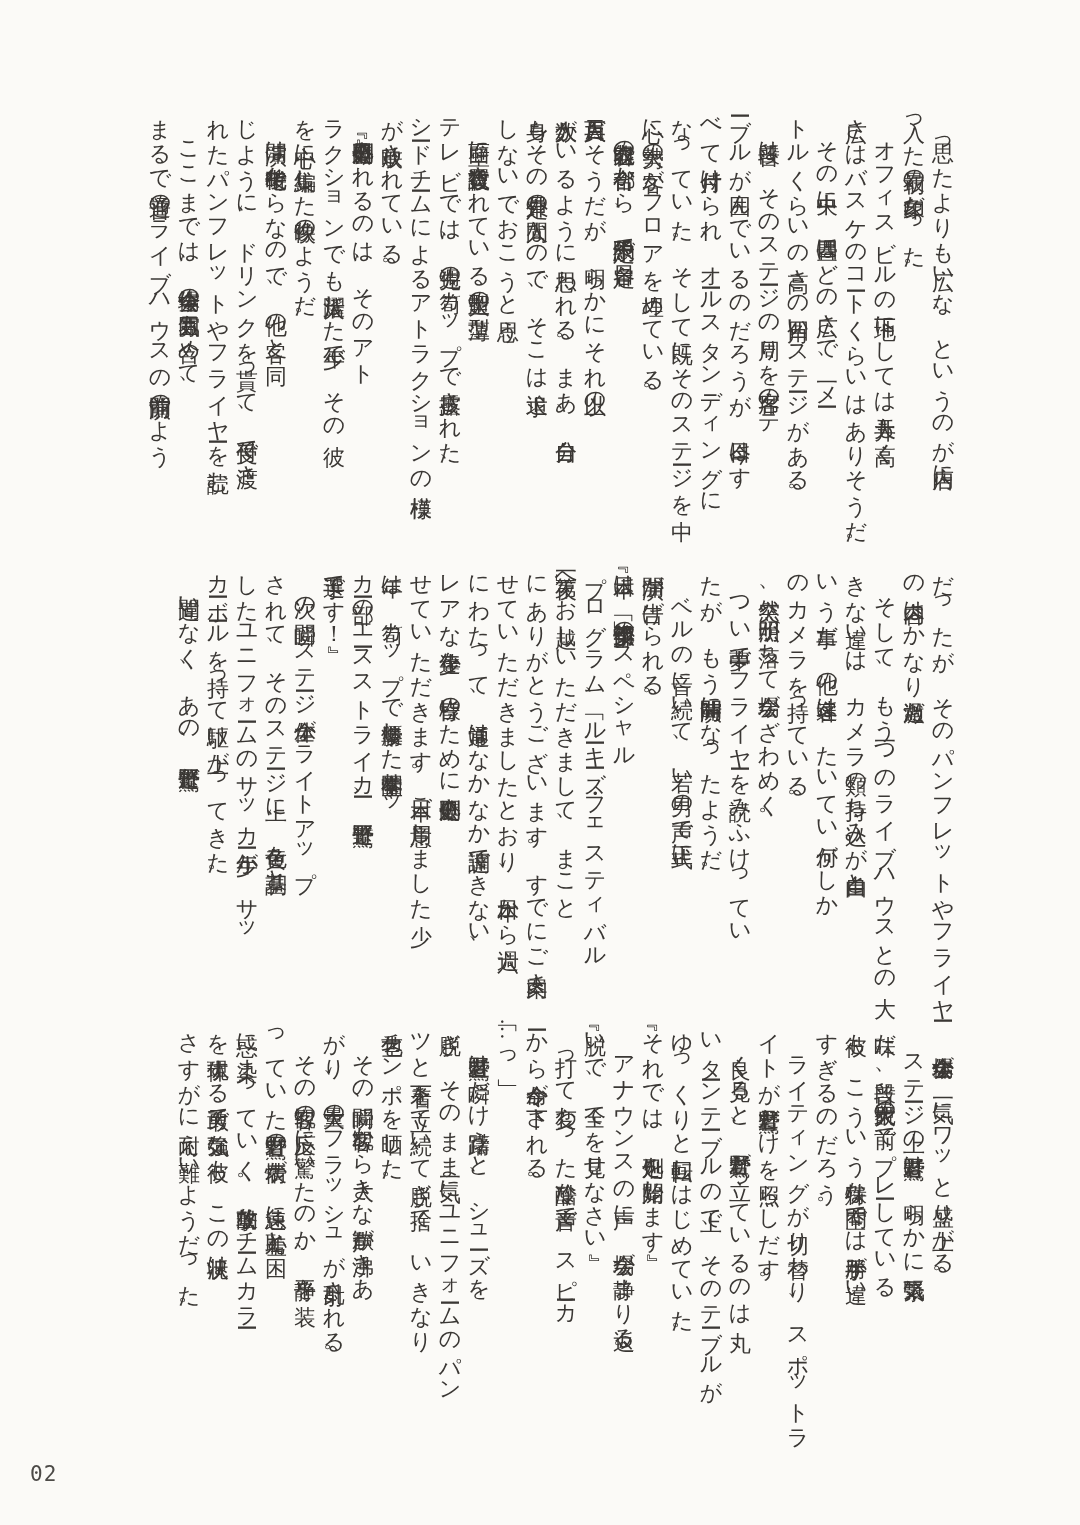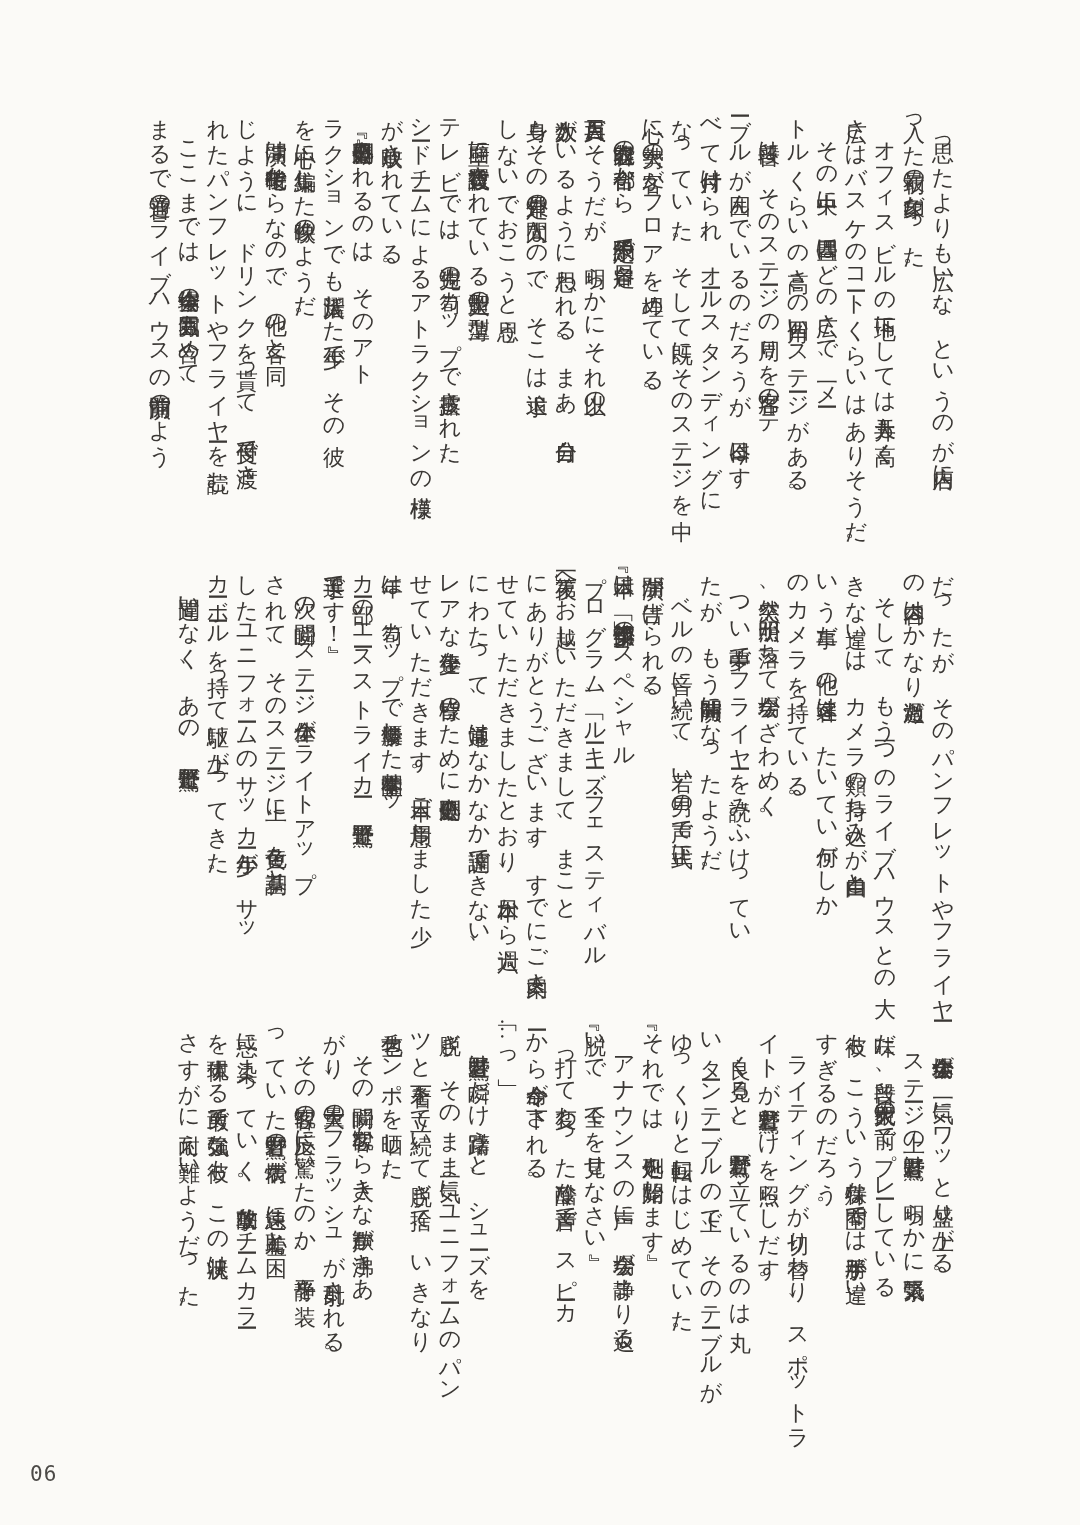--- a/index.html
+++ b/index.html
@@ -134,14 +134,14 @@
       <p class="line">ツと下着を立て続いて脱ぎ捨て、いきなり</p>
       <p class="line">包茎チンポを晒した。</p>
       <p class="line">　その瞬間、観客から大きな歓声が沸きあ</p>
       <p class="line">がり、大量のフラッシュが乱射される。</p>
       <p class="line">　その観客の反応に驚いたのか、平静を装</p>
       <p class="line">っていた鷲野君の表情が、急速に羞恥と困</p>
       <p class="line">惑に染まっていく。攻撃的なチームカラー</p>
       <p class="line">を体現する勇敢で強気な彼も、この状況は</p>
       <p class="line">さすがに耐え難いようだった。</p>
     </div>
-  <div class="page-number">06</div>
+  <div class="page-number">02</div>
 </div>
 
 </body></html>

